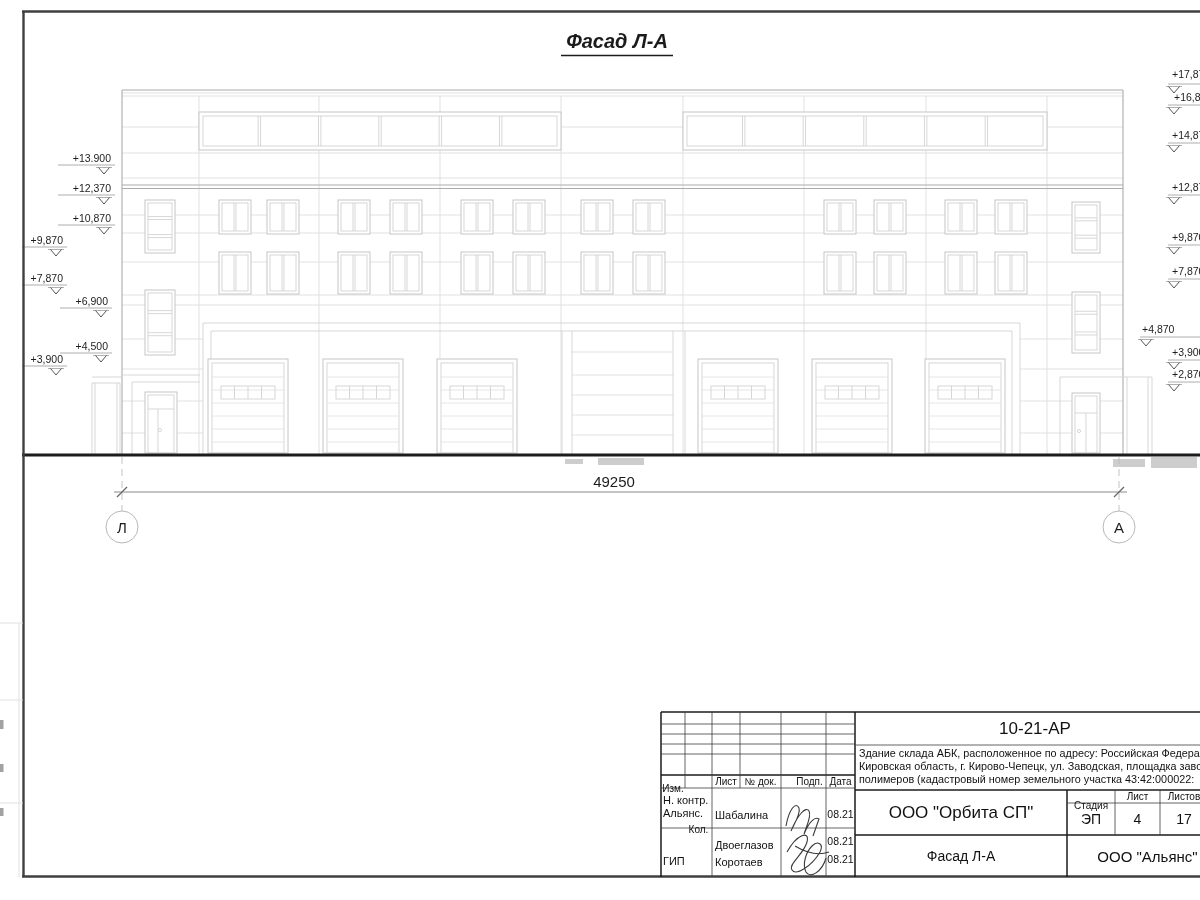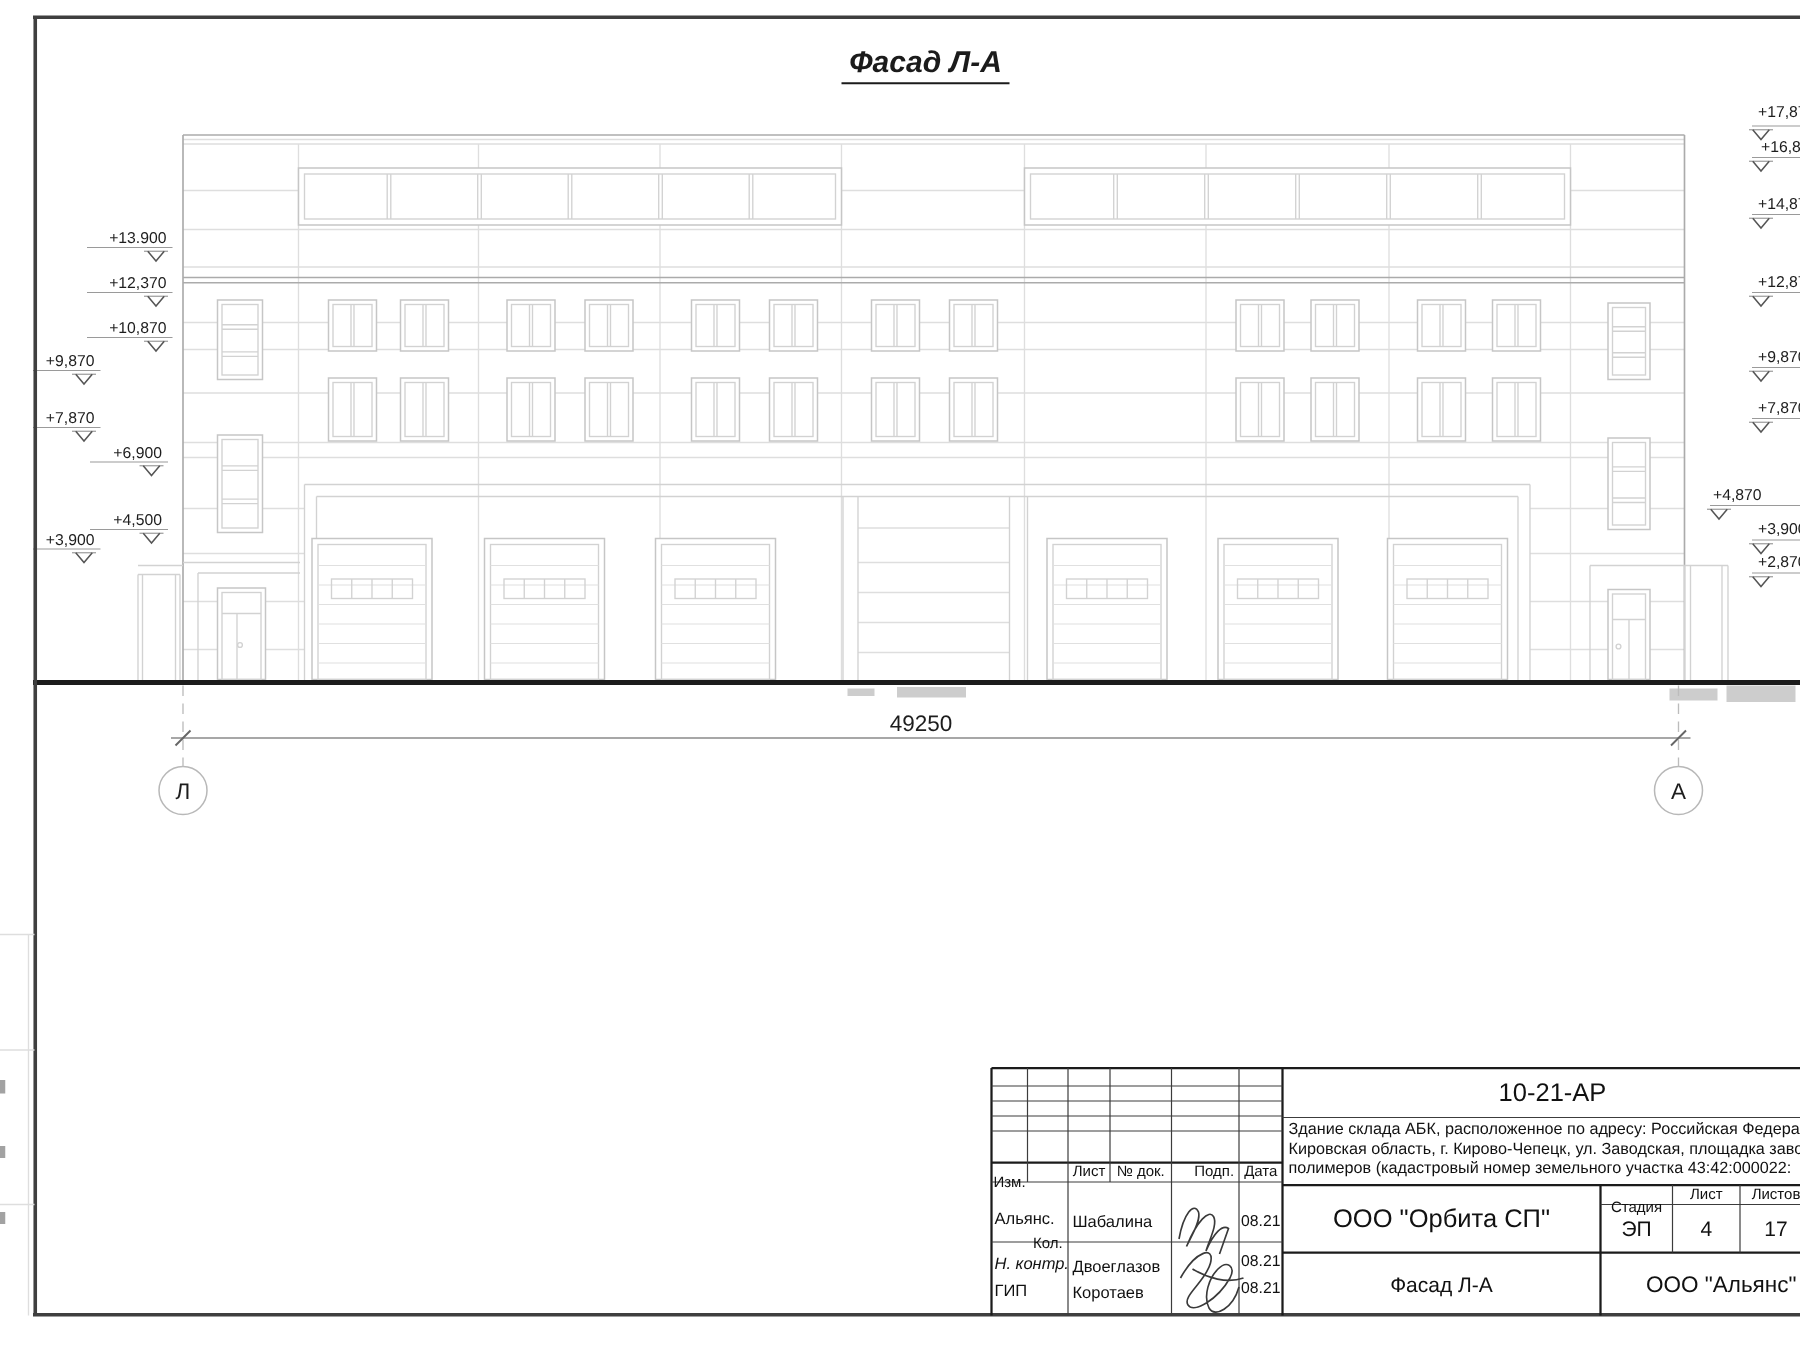--- a/index.html
+++ b/index.html
@@ -516,19 +516,19 @@
   <div class="t tc" style="left:661px;top:775px;width:24px;height:27px;font-size:10px;">Изм.</div>
   <div class="t tc" style="left:685px;top:775px;width:27px;height:13px;font-size:10px;margin-top:48px;">Кол.</div>
   <div class="t tc" style="left:712px;top:775px;width:28px;height:13px;font-size:10px;">Лист</div>
   <div class="t tc" style="left:740px;top:775px;width:41px;height:13px;font-size:10px;">№ док.</div>
   <div class="t tc" style="left:787px;top:775px;width:45px;height:13px;font-size:10px;">Подп.</div>
   <div class="t tc" style="left:826px;top:775px;width:29px;height:13px;font-size:10px;">Дата</div>
 
   <div class="t" style="left:663px;top:807px;font-size:11px;">Альянс.</div>
   <div class="t" style="left:715px;top:809px;font-size:11px;">Шабалина</div>
   <div class="t tc" style="left:826px;top:807px;width:29px;height:13px;font-size:10.5px;">08.21</div>
-  <div class="t" style="left:663px;top:837px;font-size:11px;font-style:italic;">Н. контр.</div>
+  <div class="t" style="left:663px;top:794px;font-size:11px;">Н. контр.</div>
   <div class="t" style="left:715px;top:839px;font-size:11px;">Двоеглазов</div>
   <div class="t tc" style="left:826px;top:834px;width:29px;height:13px;font-size:10.5px;">08.21</div>
   <div class="t" style="left:663px;top:855px;font-size:11px;">ГИП</div>
   <div class="t" style="left:715px;top:856px;font-size:11px;text-align:right;">Коротаев</div>
   <div class="t tc" style="left:826px;top:852px;width:29px;height:13px;font-size:10.5px;">08.21</div>
 </div>
 
 </body></html>

